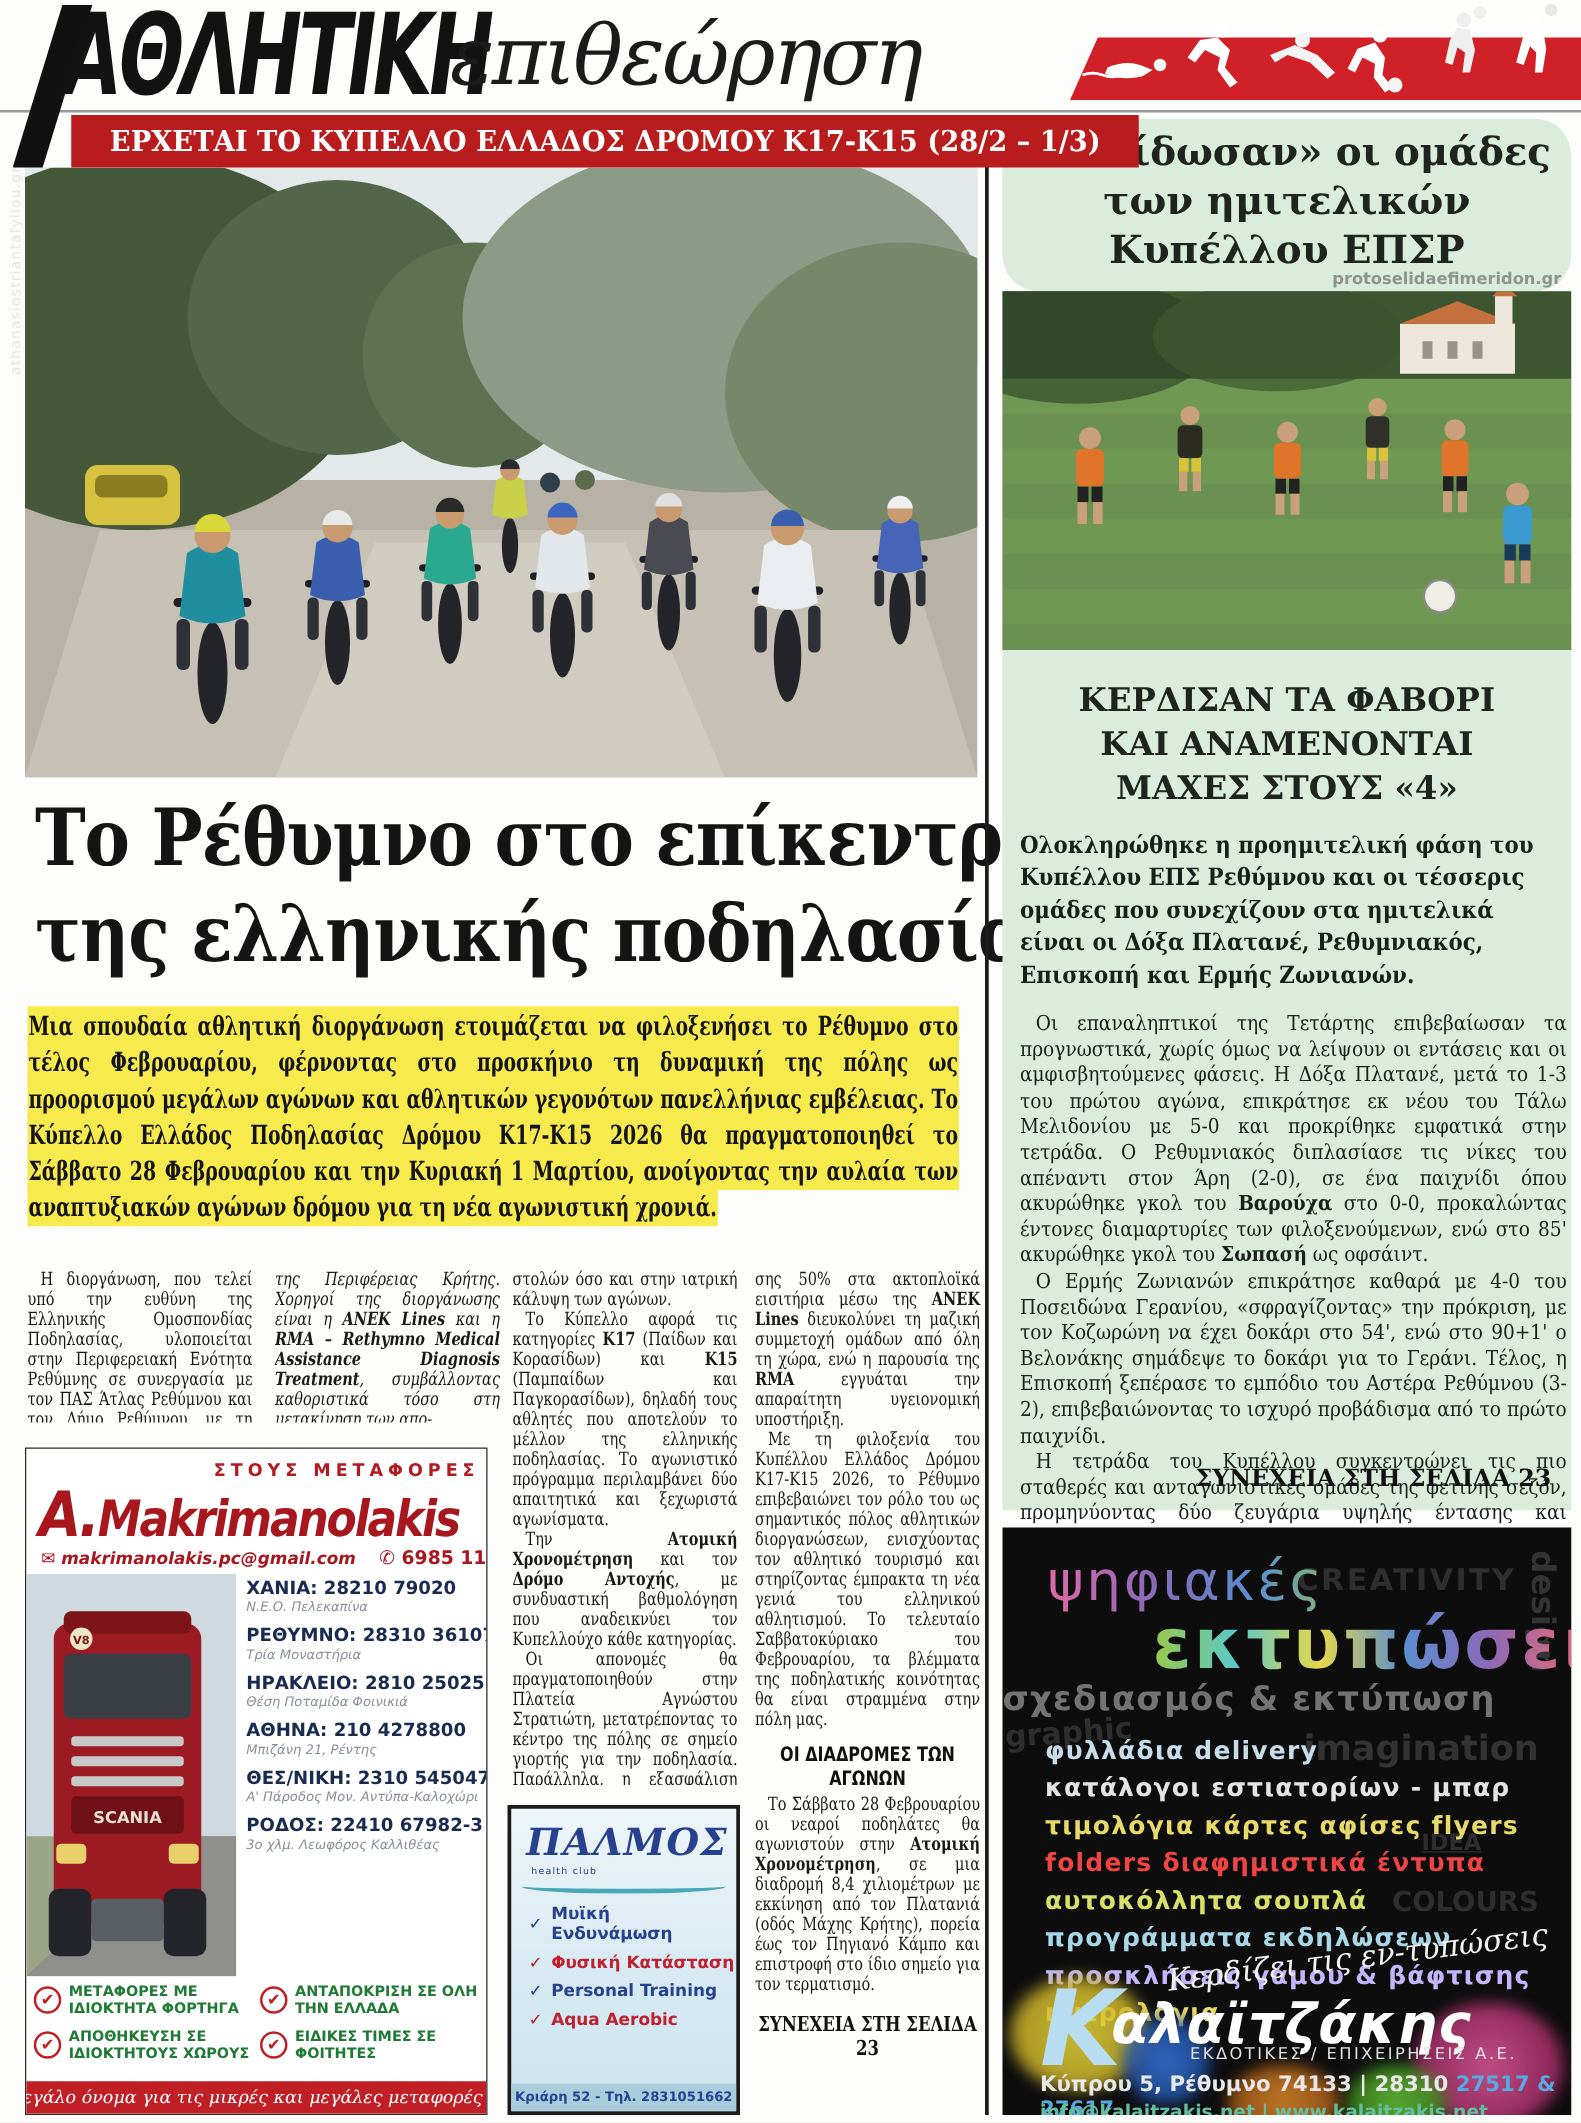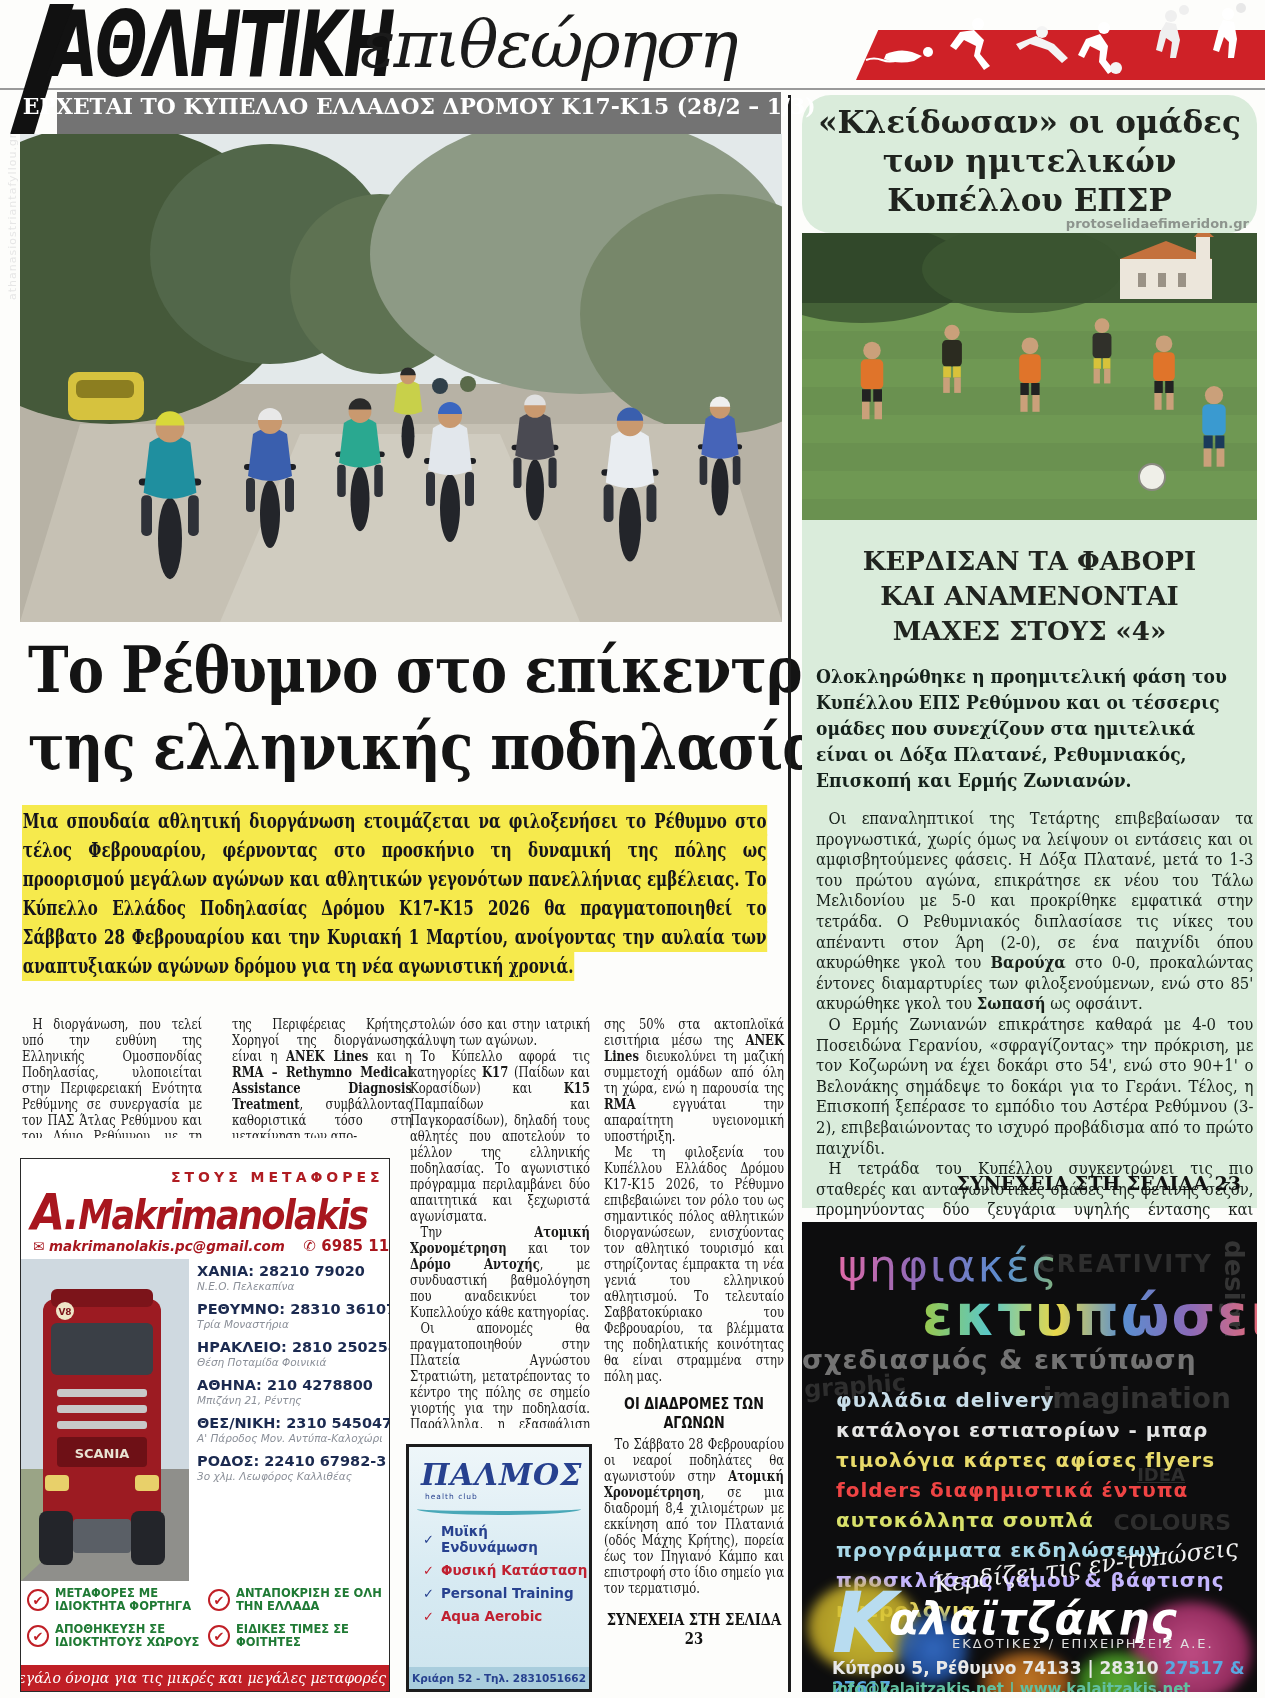--- a/index.html
+++ b/index.html
@@ -11,22 +11,22 @@
       transform:scaleX(.72) scaleY(1.05);transform-origin:left top;white-space:nowrap;z-index:3;}
   .masthead-script{position:absolute;left:360px;top:6px;font-family:"DejaVu Serif",serif;
       font-style:italic;font-size:66px;color:#1b1b1b;letter-spacing:-2px;z-index:3;white-space:nowrap;}
   .masthead-leg{position:absolute;left:30px;top:4px;width:24px;height:130px;background:#111;
       transform:skewX(-17deg);z-index:2;}
   .head-rule{position:absolute;left:0;top:88px;width:1265px;height:2px;background:#9a9a9a;}
   .sport-band{position:absolute;left:856px;top:30px;width:409px;height:50px;background:#cf2127;
       transform:skewX(-24deg);transform-origin:left bottom;z-index:1;}
   .sport-figs{position:absolute;left:846px;top:2px;width:419px;height:84px;z-index:2;}
   
-  .blue-banner{position:absolute;left:57px;top:92px;width:724px;height:42px;background:#737373;
-      display:flex;align-items:flex-start;justify-content:center;z-index:2;}
+  .blue-banner{position:absolute;left:57px;top:92px;width:854px;height:42px;background:#b91c1c;
+      display:flex;align-items:center;justify-content:center;z-index:2;}
   .blue-banner span{color:#fff;font-weight:bold;font-size:23px;white-space:nowrap;
       transform:scaleX(.95);letter-spacing:0px;}
   .cyc-photo{position:absolute;left:20px;top:134px;width:762px;height:488px;overflow:hidden;background:#dfe6e4;}
   .photo-credit{position:absolute;left:6px;top:300px;transform:rotate(-90deg);transform-origin:left top;
       font-family:"DejaVu Sans",sans-serif;font-size:11px;color:#e6e6e6;letter-spacing:1px;z-index:4;}
   .main-headline{position:absolute;left:28px;top:632px;width:880px;transform:scaleX(.865);
       transform-origin:left top;font-weight:bold;font-size:63px;line-height:1.22;color:#141414;
       letter-spacing:-1px;white-space:nowrap;}
   .intro-wrap{position:absolute;left:22px;top:806px;width:1035px;transform:scaleX(.72);
       transform-origin:left top;}
@@ -276,21 +276,21 @@
 
   <div class="intro-wrap">
     <p class="intro"><span class="hl">Μια σπουδαία αθλητική διοργάνωση ετοιμάζεται να φιλοξενήσει το Ρέθυμνο στο τέλος Φεβρουαρίου, φέρνοντας στο προσκήνιο τη δυναμική της πόλης ως προορισμού μεγάλων αγώνων και αθλητικών γεγονότων πανελλήνιας εμβέλειας. Το Κύπελλο Ελλάδος Ποδηλασίας Δρόμου Κ17-Κ15 2026 θα πραγματοποιηθεί το Σάββατο 28 Φεβρουαρίου και την Κυριακή 1 Μαρτίου, ανοίγοντας την αυλαία των αναπτυξιακών αγώνων δρόμου για τη νέα αγωνιστική χρονιά.</span></p>
   </div>
 
   <div class="bodycol" style="left:22px;top:1016px;width:182px;height:122px;">
     <div class="colinner">
         <p class="bp">Η διοργάνωση, που τελεί υπό την ευθύνη της Ελληνικής Ομοσπονδίας Ποδηλασίας, υλοποιείται στην Περιφερειακή Ενότητα Ρεθύμνης σε συνεργασία με τον ΠΑΣ Άτλας Ρεθύμνου και τον Δήμο Ρεθύμνου, με τη στήριξη</p>
       </div>
   </div>
-  <div class="bodycol cont" style="left:232px;top:1016px;width:182px;height:122px;">
+  <div class="bodycol cont" style="left:220px;top:1016px;width:182px;height:122px;font-style:italic;">
     <div class="colinner cont">
         <p class="bp">της Περιφέρειας Κρήτης. Χορηγοί της διοργάνωσης είναι η <b>ANEK Lines</b> και η <b>RMA – Rethymno Medical Assistance Diagnosis Treatment</b>, συμβάλλοντας καθοριστικά τόσο στη μετακίνηση των απο-</p>
       </div>
   </div>
   <div class="bodycol" style="left:410px;top:1016px;width:182px;height:412px;">
     <div class="colinner cont">
         <p class="bp">στολών όσο και στην ιατρική κάλυψη των αγώνων.</p>
         <p class="bp">Το Κύπελλο αφορά τις κατηγορίες <b>Κ17</b> (Παίδων και Κορασίδων) και <b>Κ15</b> (Παμπαίδων και Παγκορασίδων), δηλαδή τους αθλητές που αποτελούν το μέλλον της ελληνικής ποδηλασίας. Το αγωνιστικό πρόγραμμα περιλαμβάνει δύο απαιτητικά και ξεχωριστά αγωνίσματα.</p>
         <p class="bp">Την <b>Ατομική Χρονομέτρηση</b> και τον <b>Δρόμο Αντοχής</b>, με συνδυαστική βαθμολόγηση που αναδεικνύει τον Κυπελλούχο κάθε κατηγορίας.</p>
         <p class="bp">Οι απονομές θα πραγματοποιηθούν στην Πλατεία Αγνώστου Στρατιώτη, μετατρέποντας το κέντρο της πόλης σε σημείο γιορτής για την ποδηλασία. Παράλληλα, η εξασφάλιση έκπτω-</p>

